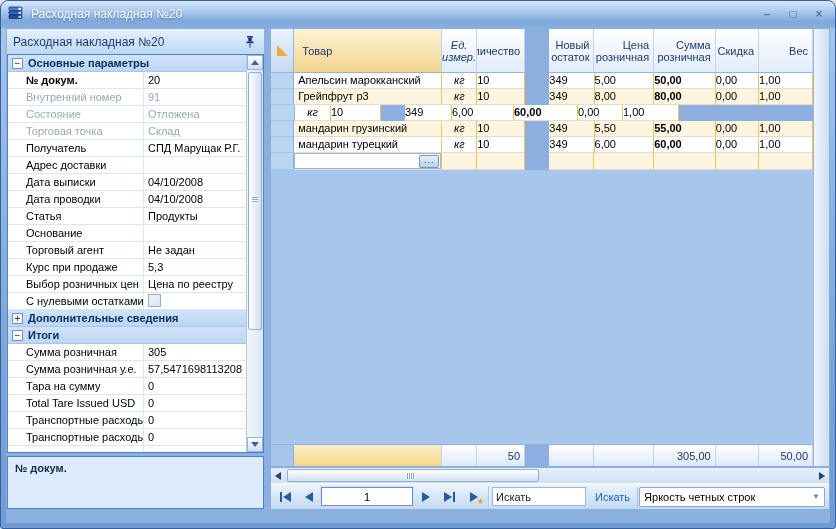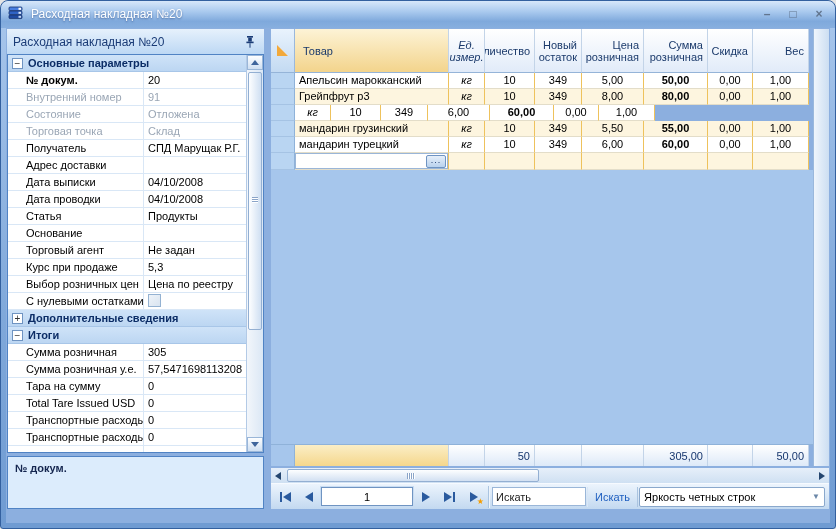--- a/index.html
+++ b/index.html
@@ -60,38 +60,38 @@
 
   .desc-box { height:53px; margin-top:3px; background:#dcecfc; border:1px solid #5083c4;
               padding:5px 7px; font-size:11px; font-weight:bold; color:#14254e; }
 
   
   .right-panel { position:absolute; left:265px; right:1px; top:1px; bottom:14px; display:flex; flex-direction:column; }
   .grid-area { flex:1; display:flex; min-height:0; }
   .grid-main { flex:1; display:flex; flex-direction:column; min-width:0; }
   .vscroll { width:16px; background:linear-gradient(90deg,#eff5fc,#ccdef2); border-left:1px solid #9ab8dc; }
 
-  .c0{width:24px;} .c1{width:154px;} .c2{width:36px;font-style:italic;} .c3{width:50px;} .c4{width:47px;}
+  .c0{width:24px;} .c1{width:154px;} .c2{width:36px;font-style:italic;} .c3{width:50px;} .c4{width:47px;margin-left:24px;}
   .c5{width:62px;} .c6{width:64px;} .c7{width:45px;} .c8{width:56px;}
 
   .ghead { height:44px; display:flex; font-size:11px; color:#1b3a6b; }
   .gh { display:flex; align-items:center; padding:0 4px; overflow:hidden; overflow-wrap:break-word;
         background:linear-gradient(180deg,#ffffff,#e1ebf9); border-right:1px solid #c3d4e8; border-bottom:1px solid #95b4d8; }
   .gh.left { justify-content:flex-start; padding-left:8px; }
   .gh.ctr  { justify-content:center; text-align:center; }
   .gh.num  { justify-content:flex-end; text-align:right; }
   .gh.hl   { background:linear-gradient(180deg,#fdf3d6,#f3d48c); }
   .gh.ind  { background:linear-gradient(180deg,#e9f3fd,#c3daf2); border-right:1px solid #9ab8dc; justify-content:center; }
   .corner-tri { width:0; height:0; border-bottom:11px solid #f2a93b; border-right:11px solid transparent;
                 filter:drop-shadow(1px 0 0 #e2e8f0); }
 
   .trow { height:16px; display:flex; font-size:11px; color:#000; }
   .td { border-right:1px solid #eec25c; border-bottom:1px solid #e3ddc9; line-height:15px;
         overflow:hidden; white-space:nowrap; }
-  .td.left { padding-left:4px; } .td.ctr { text-align:center; } .td.num { text-align:center; padding-right:0; }
+  .td.left { padding-left:4px; } .td.ctr { text-align:center; } .td.num { text-align:left; padding-right:0; }
   .td.sum { font-weight:bold; }
   .trow.w .td { background:#fff; } .trow.a .td { background:#fdf5df; }
   .td.ind { background:#b9d5f2 !important; border-right:1px solid #8fb2d9; border-bottom:1px solid #a5c3e4; }
 
   .edit-row { height:17px; display:flex; font-size:11px; }
   .edit-row .td { background:#fdf5df; }
   .edit-cell { background:#fff !important; padding:0 !important; display:flex; }
   .edit-field { flex:1; margin:0; border:1px solid #9ab6d8; background:#fff; display:flex;
                 align-items:center; justify-content:flex-end; padding:1px; }
   .ellipsis-btn { width:20px; height:13px; border:1px solid #6f94c2; border-radius:2px;

